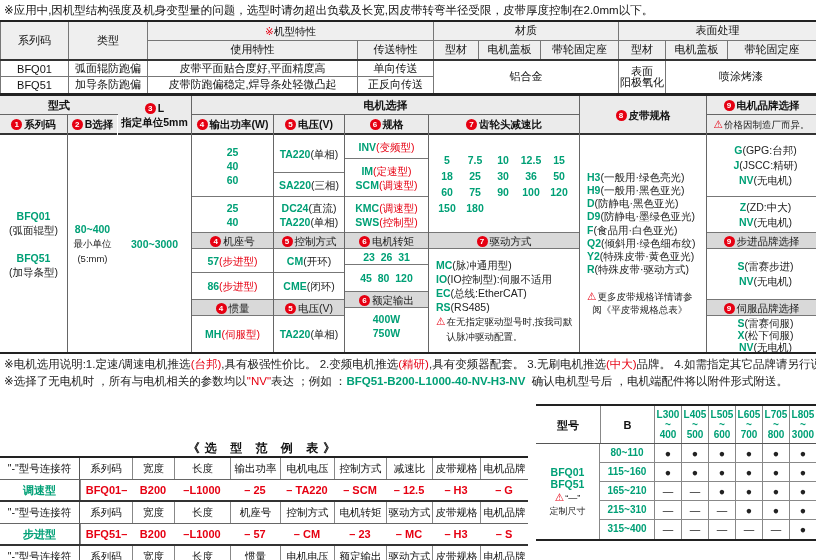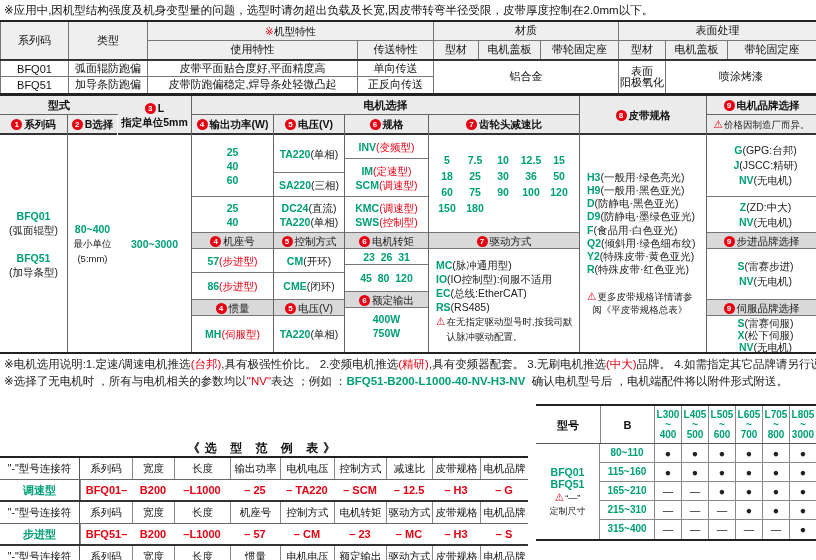--- a/index.html
+++ b/index.html
@@ -322,21 +322,21 @@
           <div class="ln"><span class="n">8</span><span>皮带规格</span></div>
         </div>
       <div class="cell lft last beltcell" style="height:217px">
           <div class="ln"><span class="t">H3</span><span>(一般用·绿色亮光)</span></div>
           <div class="ln"><span class="t">H9</span><span>(一般用·黑色亚光)</span></div>
           <div class="ln"><span class="t">D</span><span>(防静电·黑色亚光)</span></div>
           <div class="ln"><span class="t">D9</span><span>(防静电·墨绿色亚光)</span></div>
           <div class="ln"><span class="t">F</span><span>(食品用·白色亚光)</span></div>
           <div class="ln"><span class="t">Q2</span><span>(倾斜用·绿色细布纹)</span></div>
           <div class="ln"><span class="t">Y2</span><span>(特殊皮带·黄色亚光)</span></div>
-          <div class="ln"><span class="t">R</span><span>(特殊皮带·红色亚光)</span></div>
+          <div class="ln"><span class="t">R</span><span>(特殊皮带·驱动方式)</span></div>
           <div class="ln"><span> </span></div>
           <div class="ln"><span class="w">⚠</span><span class="sm">更多皮带规格详情请参</span></div>
           <div class="ln"><span class="sm">  阅《平皮带规格总表》</span></div>
         </div>
     </div>
 
     <div class="col nob" style="width:109px">
       <div class="hd h1">
           <div class="ln"><span class="n">9</span><span>电机品牌选择</span></div>
         </div>

